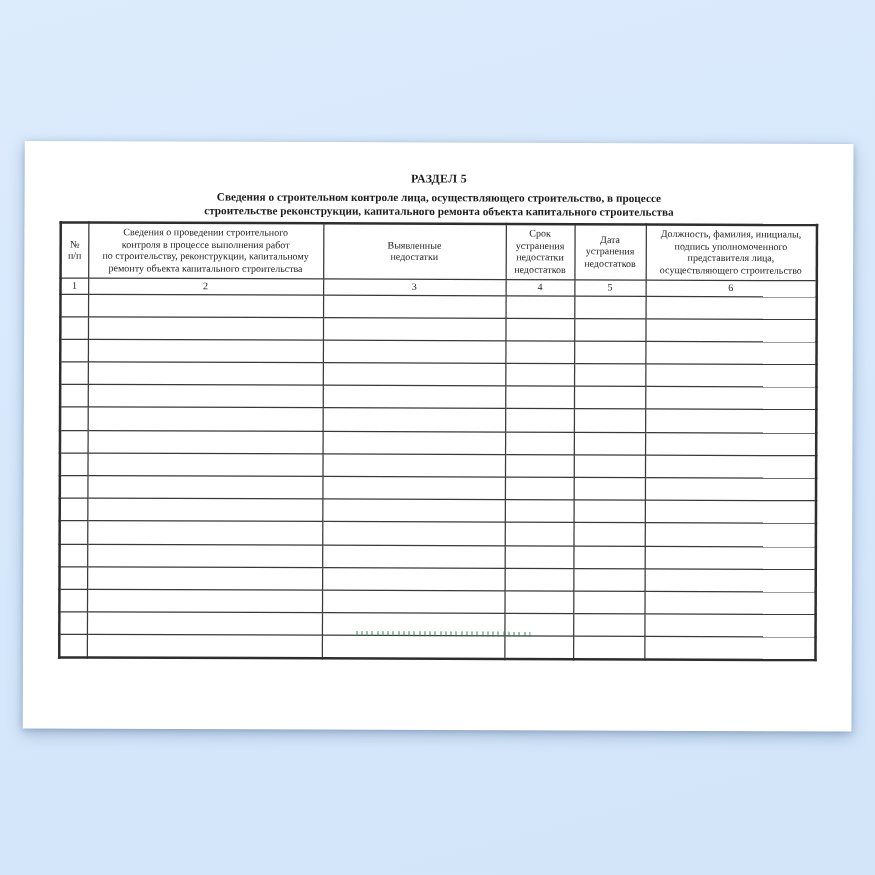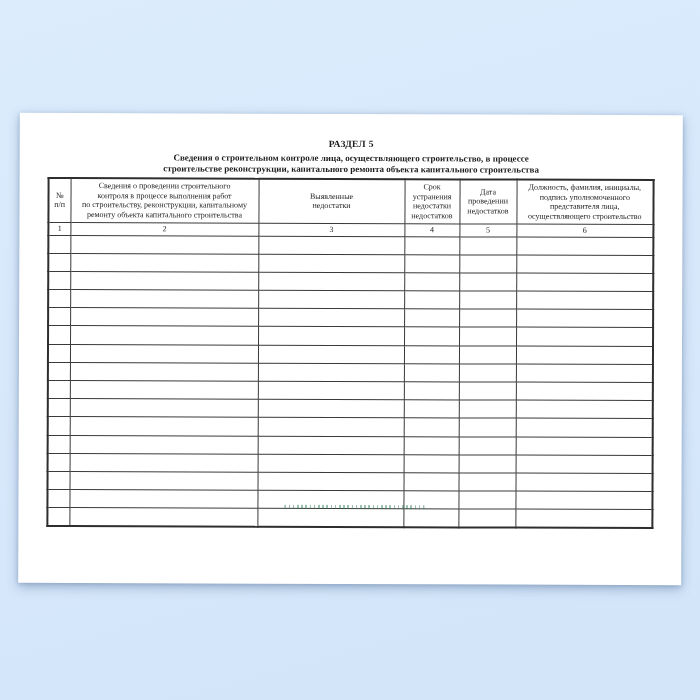--- a/index.html
+++ b/index.html
@@ -110,21 +110,21 @@
 контроля в процессе  выполнения работ
 по строительству, реконструкции, капитальному
 ремонту объекта капитального строительства</th>
         <th class="colhead">Выявленные
 недостатки</th>
         <th class="colhead">Срок
 устранения
 недостатки
 недостатков</th>
         <th class="colhead">Дата
-проведении
+устранения
 недостатков</th>
         <th class="colhead">Должность, фамилия, инициалы,
 подпись уполномоченного
 представителя лица,
 осуществляющего строительство</th>
       </tr>
       <tr>
         <td class="colnum">1</td>
         <td class="colnum">2</td>
         <td class="colnum">3</td>

